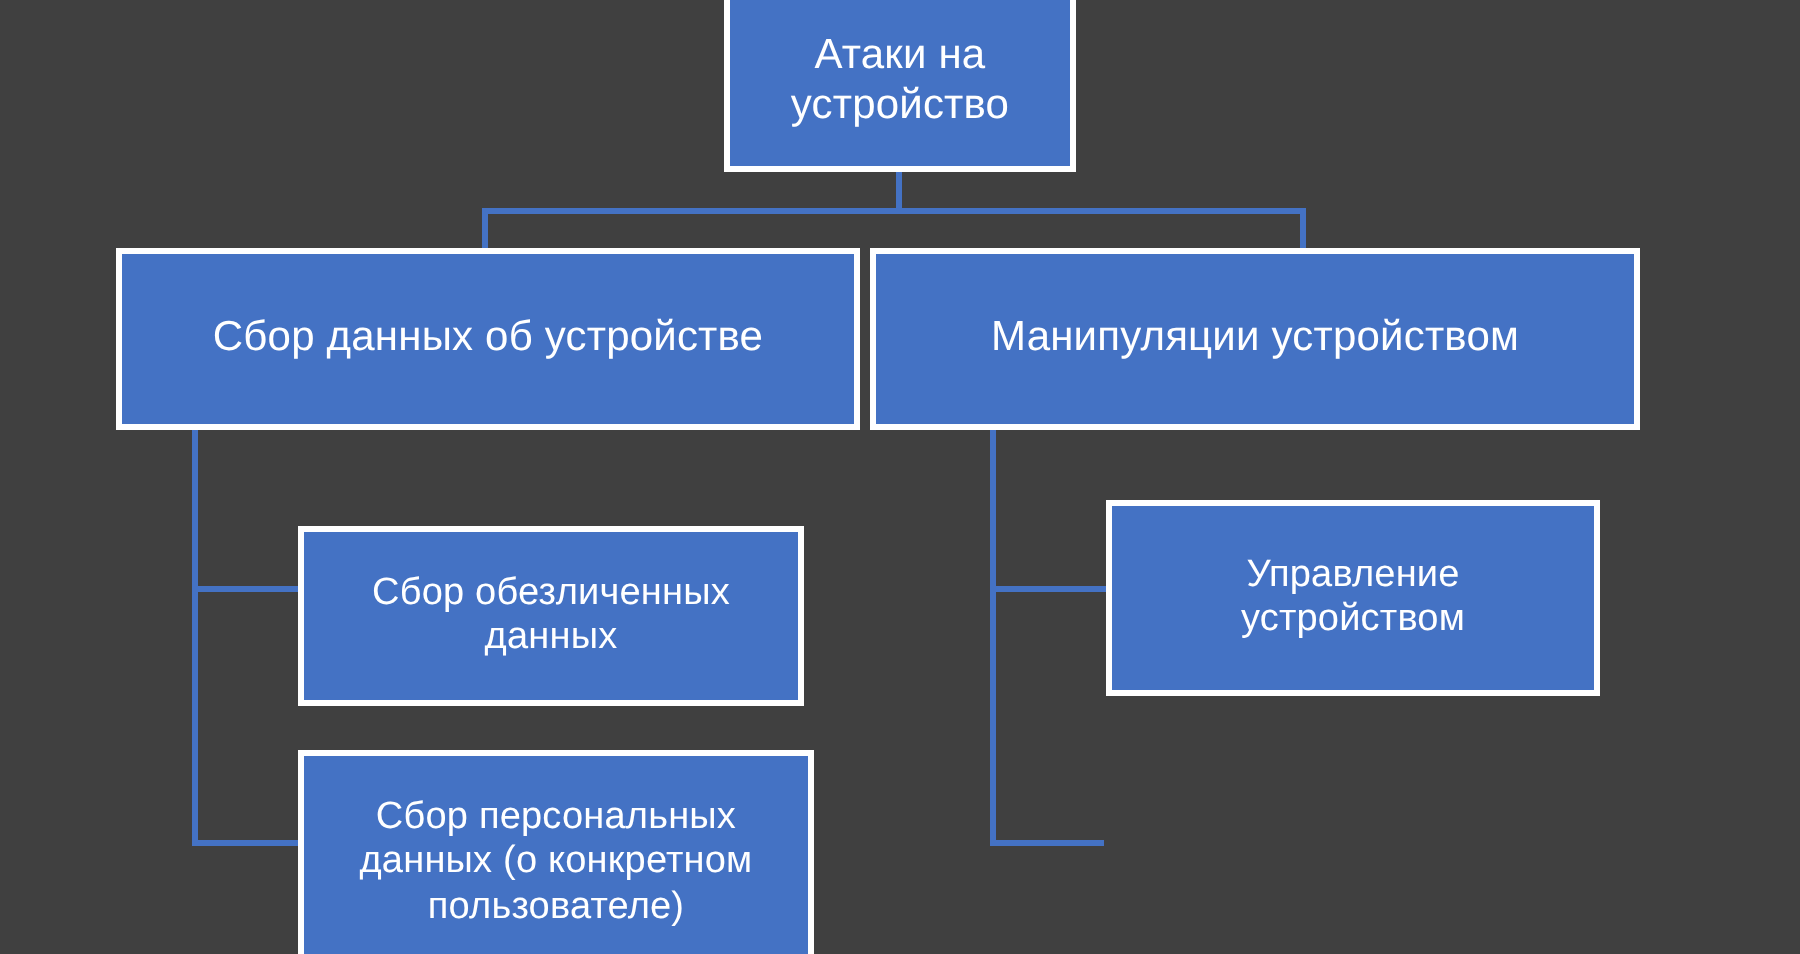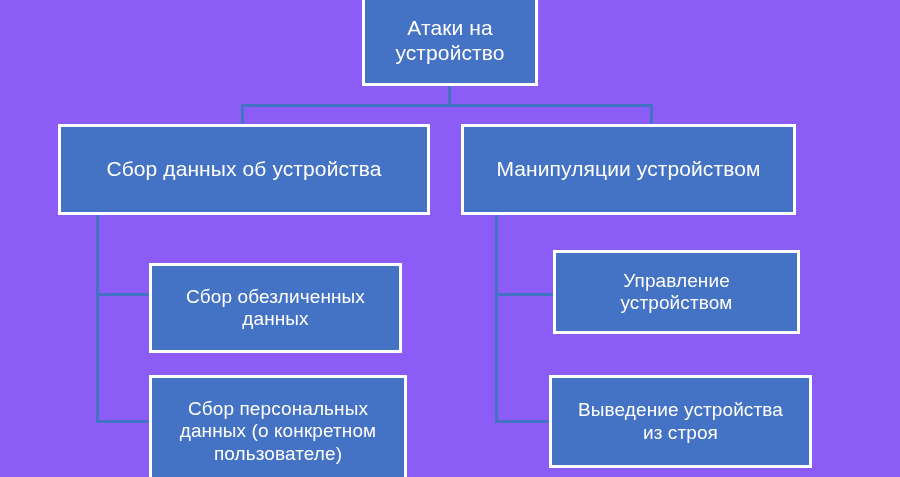--- a/index.html
+++ b/index.html
@@ -4,21 +4,21 @@
 <style>
   html, body {
     margin: 0;
     padding: 0;
     background: #000000;
   }
   #canvas {
     position: relative;
     width: 900px;
     height: 477px;
-    background: #8b5cf6;
+    background: #404040;
     overflow: hidden;
     font-family: "Liberation Sans", sans-serif;
   }
   .node {
     position: absolute;
     box-sizing: border-box;
     background: #4472C4;
     border: 3px solid #FFFFFF;
     color: #FFFFFF;
     display: flex;
@@ -43,23 +43,23 @@
   }
   
   #node-data-collection {
     left: 58px;
     top: 124px;
     width: 372px;
     height: 91px;
     font-size: 21px;
   }
   #node-manipulation {
-    left: 461px;
+    left: 435px;
     top: 124px;
-    width: 335px;
+    width: 385px;
     height: 91px;
     font-size: 21px;
   }
   
   #node-anonymous-data {
     left: 149px;
     top: 250px;
     width: 253px;
     height: 90px;
     font-size: 19px;
@@ -70,21 +70,21 @@
     top: 375px;
     width: 258px;
     height: 113px;
     font-size: 19px;
   }
   
   #node-device-control {
     left: 553px;
     top: 250px;
     width: 247px;
-    height: 84px;
+    height: 98px;
     font-size: 19px;
   }
   #node-device-disable {
     left: 549px;
     top: 375px;
     width: 263px;
     height: 93px;
     font-size: 19px;
   }
   
@@ -130,21 +130,21 @@
   <div class="conn conn-v" id="conn-right-stem"></div>
   <div class="conn conn-h" id="conn-right-b1"></div>
   <div class="conn conn-h" id="conn-right-b2"></div>
 
   <div class="node" id="node-root">
     <span class="node-label">Атаки на
 устройство</span>
   </div>
 
   <div class="node" id="node-data-collection">
-    <span class="node-label">Сбор данных об устройства</span>
+    <span class="node-label">Сбор данных об устройстве</span>
   </div>
 
   <div class="node" id="node-manipulation">
     <span class="node-label">Манипуляции устройством</span>
   </div>
 
   <div class="node" id="node-anonymous-data">
     <span class="node-label">Сбор обезличенных
 данных</span>
   </div>
@@ -153,18 +153,14 @@
     <span class="node-label">Сбор персональных
 данных (о конкретном
 пользователе)</span>
   </div>
 
   <div class="node" id="node-device-control">
     <span class="node-label">Управление
 устройством</span>
   </div>
 
-  <div class="node" id="node-device-disable">
-    <span class="node-label">Выведение устройства
-из строя</span>
-  </div>
 
 </div>
 
 </body></html>

